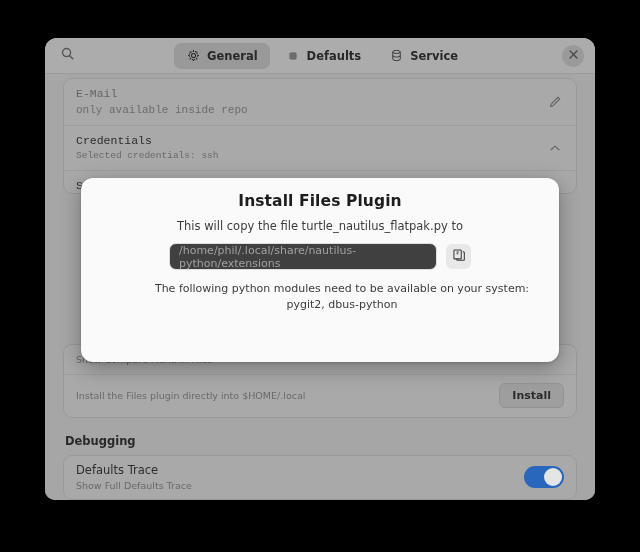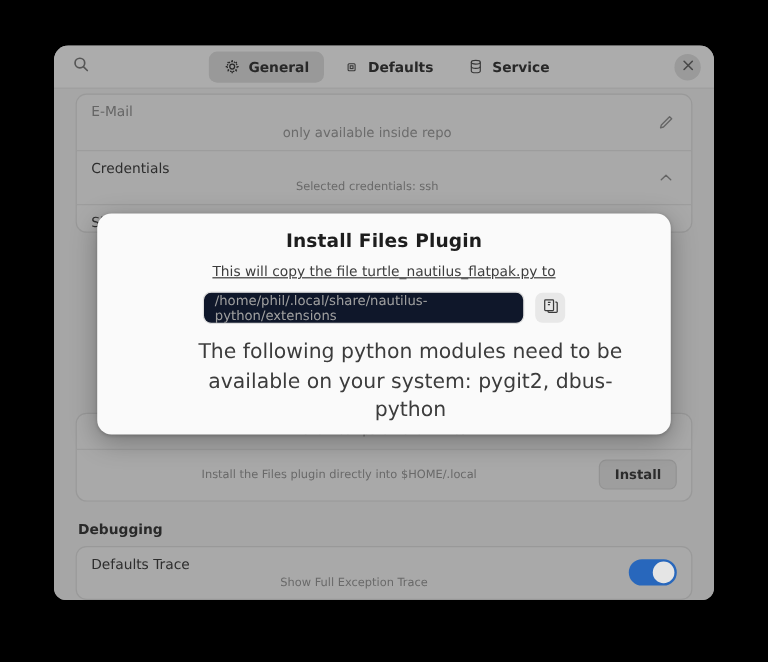--- a/index.html
+++ b/index.html
@@ -69,21 +69,21 @@
   .row {
     display: flex; align-items: center;
     min-height: 42px;
     padding: 7px 12px;
     border-bottom: 1px solid #a4a4a4;
   }
   .row:last-child { border-bottom: none; }
   .row-text { flex: 1; min-width: 0; }
   .row-title { font-size: 11.5px; color: #2f2f2f; line-height: 1.35; }
   .row-title.dim { color: #6a6a6a; }
-  .row-sub { font-size: 9.5px; color: #6e6e6e; line-height: 1.4; margin-top: 1px; text-align: center; }
+  .row-sub { font-size: 9.5px; color: #6e6e6e; line-height: 1.4; margin-top: 1px; }
   .row-action { margin-left: 10px; display: flex; align-items: center; }
 
   .section-label {
     font-size: 11.5px; font-weight: 700; color: #2b2b2b;
     padding: 16px 2px 7px 2px;
   }
 
   .btn-pill {
     background: #a5a5a5;
     border: 1px solid #9a9a9a;
@@ -128,41 +128,40 @@
     display: flex; flex-direction: column; align-items: center;
   }
   #dialog-title {
     font-size: 15.5px; font-weight: 700; color: #1d1d1d;
     letter-spacing: 0.1px;
     margin-bottom: 9px;
   }
   #dialog-subtitle {
     font-size: 11.5px; color: #3c3c3c;
     margin-bottom: 10px;
-    text-decoration: underline;
   }
   #path-row { display: flex; align-items: center; gap: 9px; margin-bottom: 11px; }
   #path-entry {
     width: 268px; height: 27px;
-    background: #0f172a;
+    background: #404040;
     border: 1px solid #dedede;
     border-radius: 7px;
     font-size: 11px; color: #a0a0a0;
     padding: 12px 9px;
     display: flex; align-items: center;
     font-family: "DejaVu Sans", "Liberation Sans", sans-serif;
   }
   #browse-btn {
     width: 25px; height: 25px;
     background: #e8e8e8;
     border-radius: 6px;
     display: flex; align-items: center; justify-content: center;
   }
   .dialog-note {
-    font-size: 17px; color: #3c3c3c;
+    font-size: 11px; color: #3c3c3c;
     line-height: 1.45;
     text-align: center;
     margin-bottom: 5px;
     margin-left: 44px;
   }
   #dialog-actions {
     display: flex;
     height: 36px;
     border-top: 1px solid #e6e6e6;
   }
@@ -236,21 +235,21 @@
           <svg width="9" height="9" viewBox="0 0 10 10" stroke="#4c4c4c" stroke-width="1.5" stroke-linecap="round">
             <line x1="1.2" y1="1.2" x2="8.8" y2="8.8"></line>
             <line x1="8.8" y1="1.2" x2="1.2" y2="8.8"></line>
           </svg>
         </span>
       </div>
     </div>
 
     <div id="content">
 
-      <div class="group" style="margin-top:4px;">
+      <div class="group" style="margin-top:4px;font-family:Liberation Mono, monospace;">
 
         <div class="row">
           <div class="row-text">
             <div class="row-title dim">E-Mail</div>
             <div class="row-sub" style="font-size:11px;color:#707070;">only available inside repo</div>
           </div>
           <div class="row-action">
             <span class="icon-btn-plain">
               <svg width="14" height="14" viewBox="0 0 16 16" fill="none" stroke="#6a6a6a" stroke-width="1.3" stroke-linejoin="round">
                 <path d="M11.4 2.6l2 2L5.6 12.4 2.8 13.2l.8-2.8z"></path>
@@ -297,21 +296,21 @@
           </div>
         </div>
       </div>
 
       <div class="section-label">Debugging</div>
 
       <div class="group">
         <div class="row">
           <div class="row-text">
             <div class="row-title">Defaults Trace</div>
-            <div class="row-sub">Show Full Exception Trace</div>
+            <div class="row-sub">Show Full Defaults Trace</div>
           </div>
           <div class="row-action">
             <div class="toggle">
               <div class="knob"></div>
             </div>
           </div>
         </div>
       </div>
 
     </div>

